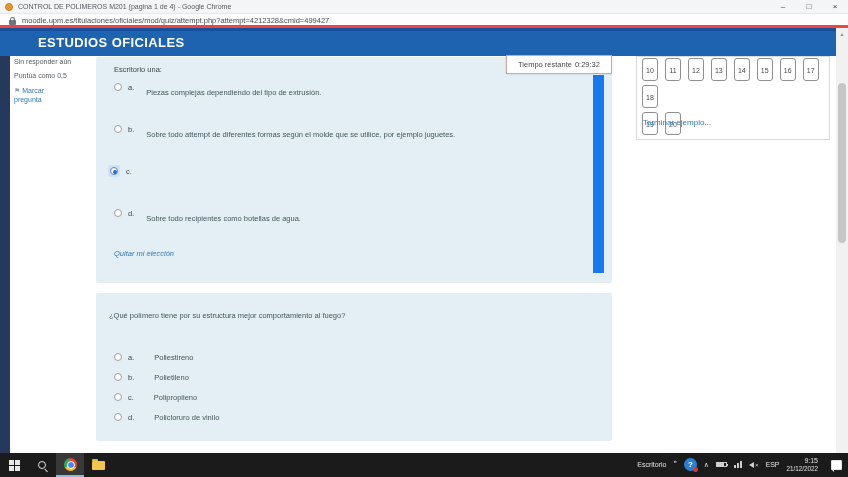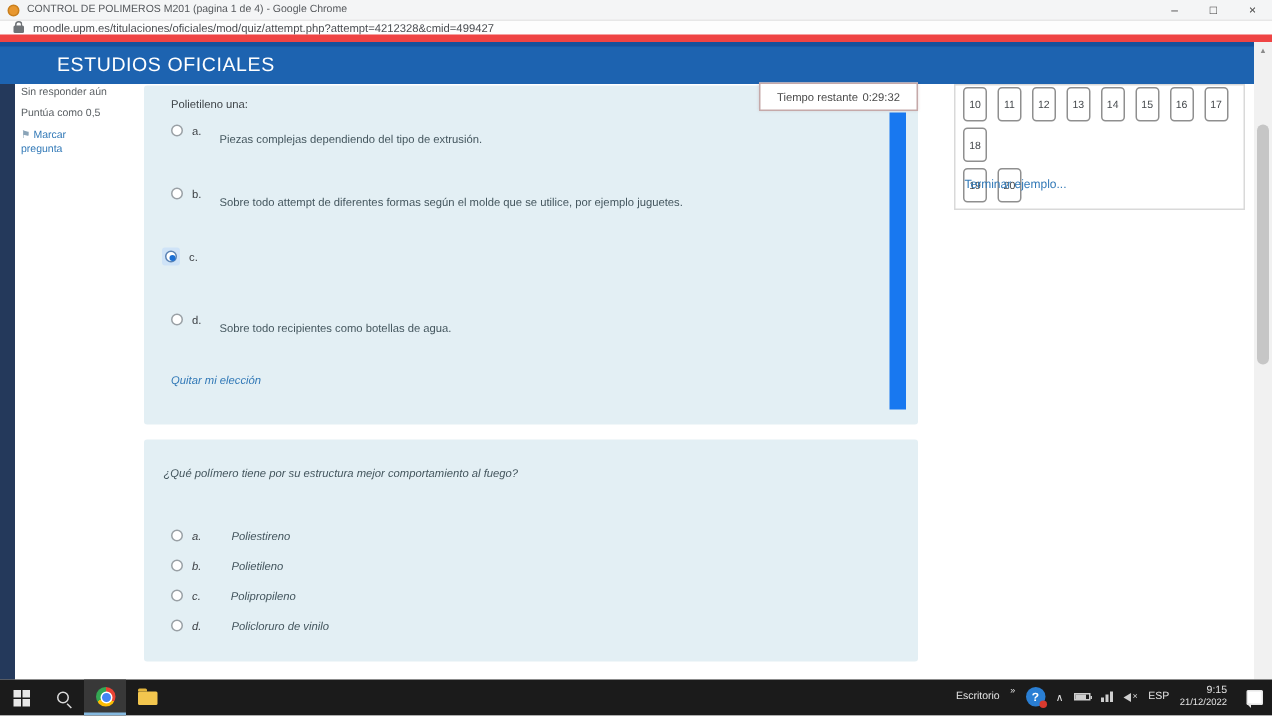--- a/index.html
+++ b/index.html
@@ -5,43 +5,43 @@
   * { margin:0; padding:0; box-sizing:border-box; font-family:"Liberation Sans", sans-serif; }
   body { background:#888; }
   .screen { position:relative; width:848px; height:477px; background:#fff; overflow:hidden; }
 
   
   .titlebar { position:absolute; left:0; top:0; width:848px; height:14px; background:#f4f5f6; display:flex; align-items:center; border-bottom:1px solid #e7e7e7; }
   .favicon { width:8px; height:8px; border-radius:50%; background:#e8972f; margin:0 5px 0 5px; border:1px solid #c97f1d; }
   .win-title { font-size:7px; color:#55585c; white-space:nowrap; }
   .win-controls { margin-left:auto; display:flex; height:100%; }
   .win-btn { width:26px; height:100%; display:flex; align-items:center; justify-content:center; font-size:8px; color:#3c3c3c; cursor:default; }
-  .urlbar { position:absolute; left:0; top:14px; width:848px; height:14px; background:#fdfdfd; display:flex; align-items:flex-start; border-bottom:5px solid #ef4444; }
+  .urlbar { position:absolute; left:0; top:14px; width:848px; height:14px; background:#fdfdfd; display:flex; align-items:flex-end; border-bottom:3px solid #ef4444; }
   .lock-icon { position:relative; width:7px; height:8px; margin:0 6px 0 9px; }
   .lock-icon i { position:absolute; left:0; bottom:0; width:7px; height:5px; background:#6f7377; border-radius:1px; }
   .lock-icon b { position:absolute; left:1px; top:0; width:5px; height:5px; border:1.2px solid #6f7377; border-bottom:none; border-radius:3px 3px 0 0; }
   .url-text { font-size:7.5px; color:#4a4d51; white-space:nowrap; }
 
   
   .page { position:absolute; left:0; top:28px; width:848px; height:425px; background:#ffffff; }
   .mheader { position:absolute; left:0; top:0; width:836px; height:28px; background:#1d63b0; }
   .mheader::before { content:""; position:absolute; left:0; top:0; width:100%; height:3px; background:#15519c; }
-  .mheader-title { position:absolute; left:38px; top:7px; color:#fff; font-weight:normal; font-size:13px; letter-spacing:0.4px; }
+  .mheader-title { position:absolute; left:38px; top:7px; color:#fff; font-weight:bold; font-size:13px; letter-spacing:0.4px; }
   .leftstrip { position:absolute; left:0; top:28px; width:10px; height:397px; background:#24395b; }
 
   .qinfo { position:absolute; left:14px; width:76px; font-size:7px; color:#5a5f63; line-height:1.35; }
   .qinfo .qnum { color:#3a3e42; font-size:7.5px; margin-bottom:3px; }
   .qinfo .qnum b { font-size:10px; font-weight:bold; color:#2c2f33; }
   .qinfo .block { margin-bottom:5px; width:60px; }
   .flag-link { color:#3279b7; cursor:pointer; width:48px; }
   .flag-glyph { color:#8aa4b8; font-size:7px; margin-right:2px; }
 
   .qbox { position:absolute; left:96px; width:516px; background:#e3eff4; border-radius:2px; }
   .q1box { top:29px; height:226px; }
-  .q2box { top:265px; height:148px;font-style:italic; }
+  .q2box { top:265px; height:148px; }
   .prompt { position:absolute; left:18px; top:8px; font-size:7.5px; color:#3f4549; }
   .qtext { position:absolute; left:13px; top:18px; font-size:7.5px; color:#44565e; }
 
   .opt { position:absolute; left:18px; display:flex; align-items:flex-start; }
   .radio { display:inline-block; width:8px; height:8px; border:1px solid #99a0a5; border-radius:50%; background:#fff; flex:none; }
   .radio-hl { display:inline-flex; width:12px; height:12px; background:#cfe3f7; border-radius:2px; align-items:center; justify-content:center; flex:none; margin:-2px 0 0 -2px; }
   .radio.sel { position:relative; border-color:#5b83b4; }
   .radio.sel::after { content:""; position:absolute; left:1.5px; top:1.5px; width:4px; height:4px; border-radius:50%; background:#1a6fd4; }
   .opt-letter { font-size:7.5px; color:#3a3e42; margin-left:6px; }
   .opt-text { font-size:7.5px; color:#44565e; margin-left:12px; position:relative; top:5px; max-width:430px; }
@@ -126,21 +126,21 @@
 
     <div class="qinfo" style="top:29px;">
       <div class="block">Sin responder aún</div>
       <div class="block">Puntúa como 0,5</div>
       <div class="flag-link">
         <span class="flag-glyph">⚑</span><span>Marcar pregunta</span>
       </div>
     </div>
 
     <div class="qbox q1box">
-      <div class="prompt">Polietileno una:</div>
+      <div class="prompt">Escritorio una:</div>
 
       <div class="opt" style="top:26px;">
         <span class="radio"></span>
         <span class="opt-letter">a.</span>
         <span class="opt-text">Piezas complejas dependiendo del tipo de extrusión.</span>
       </div>
 
       <div class="opt" style="top:68px;">
         <span class="radio"></span>
         <span class="opt-letter">b.</span>

